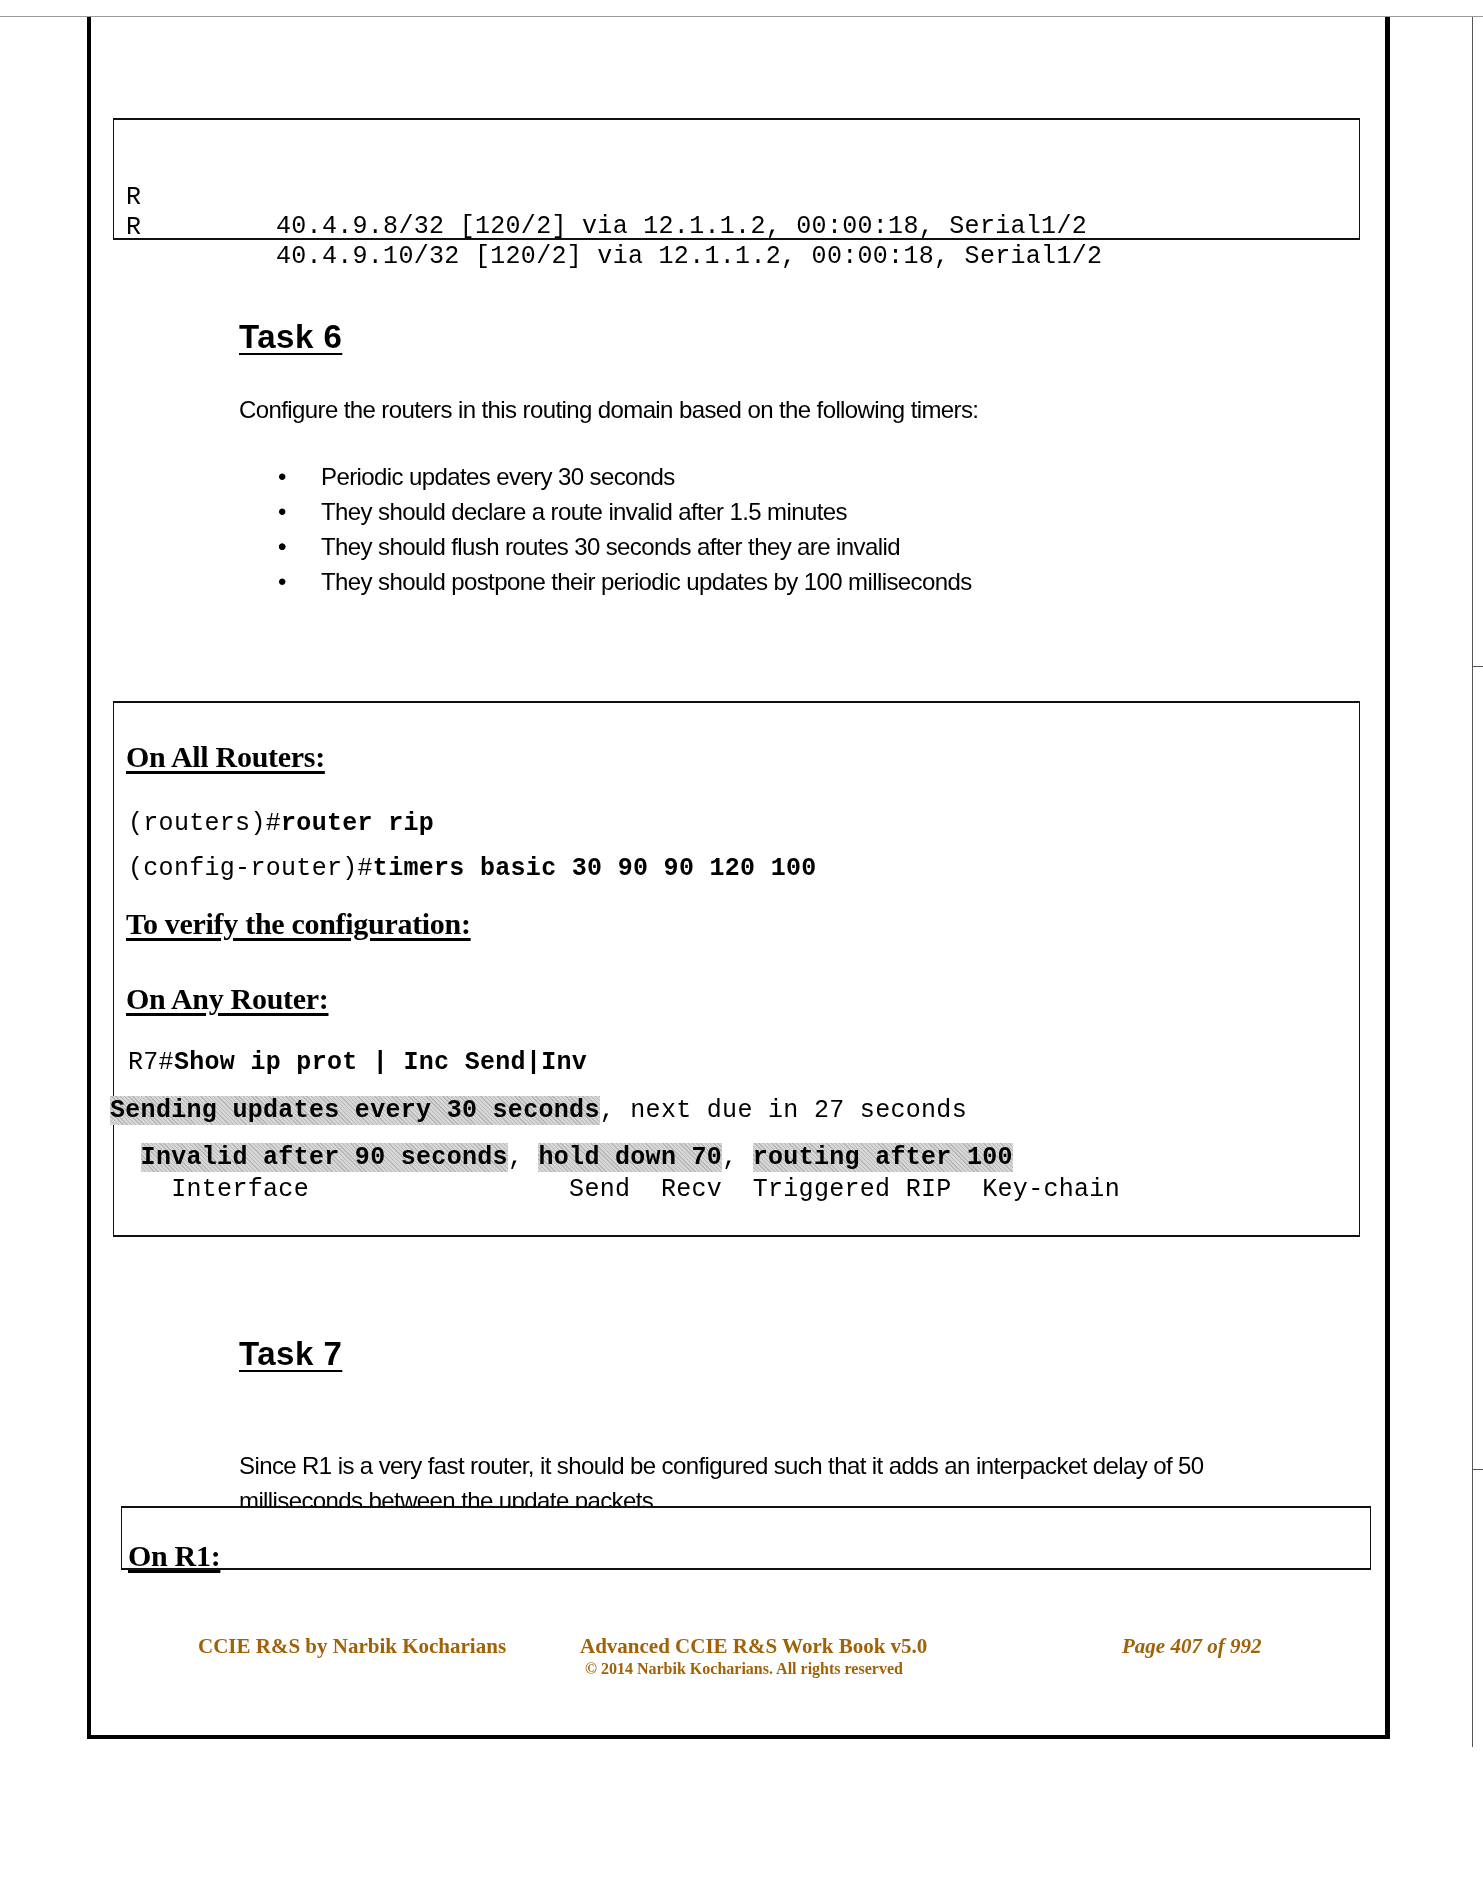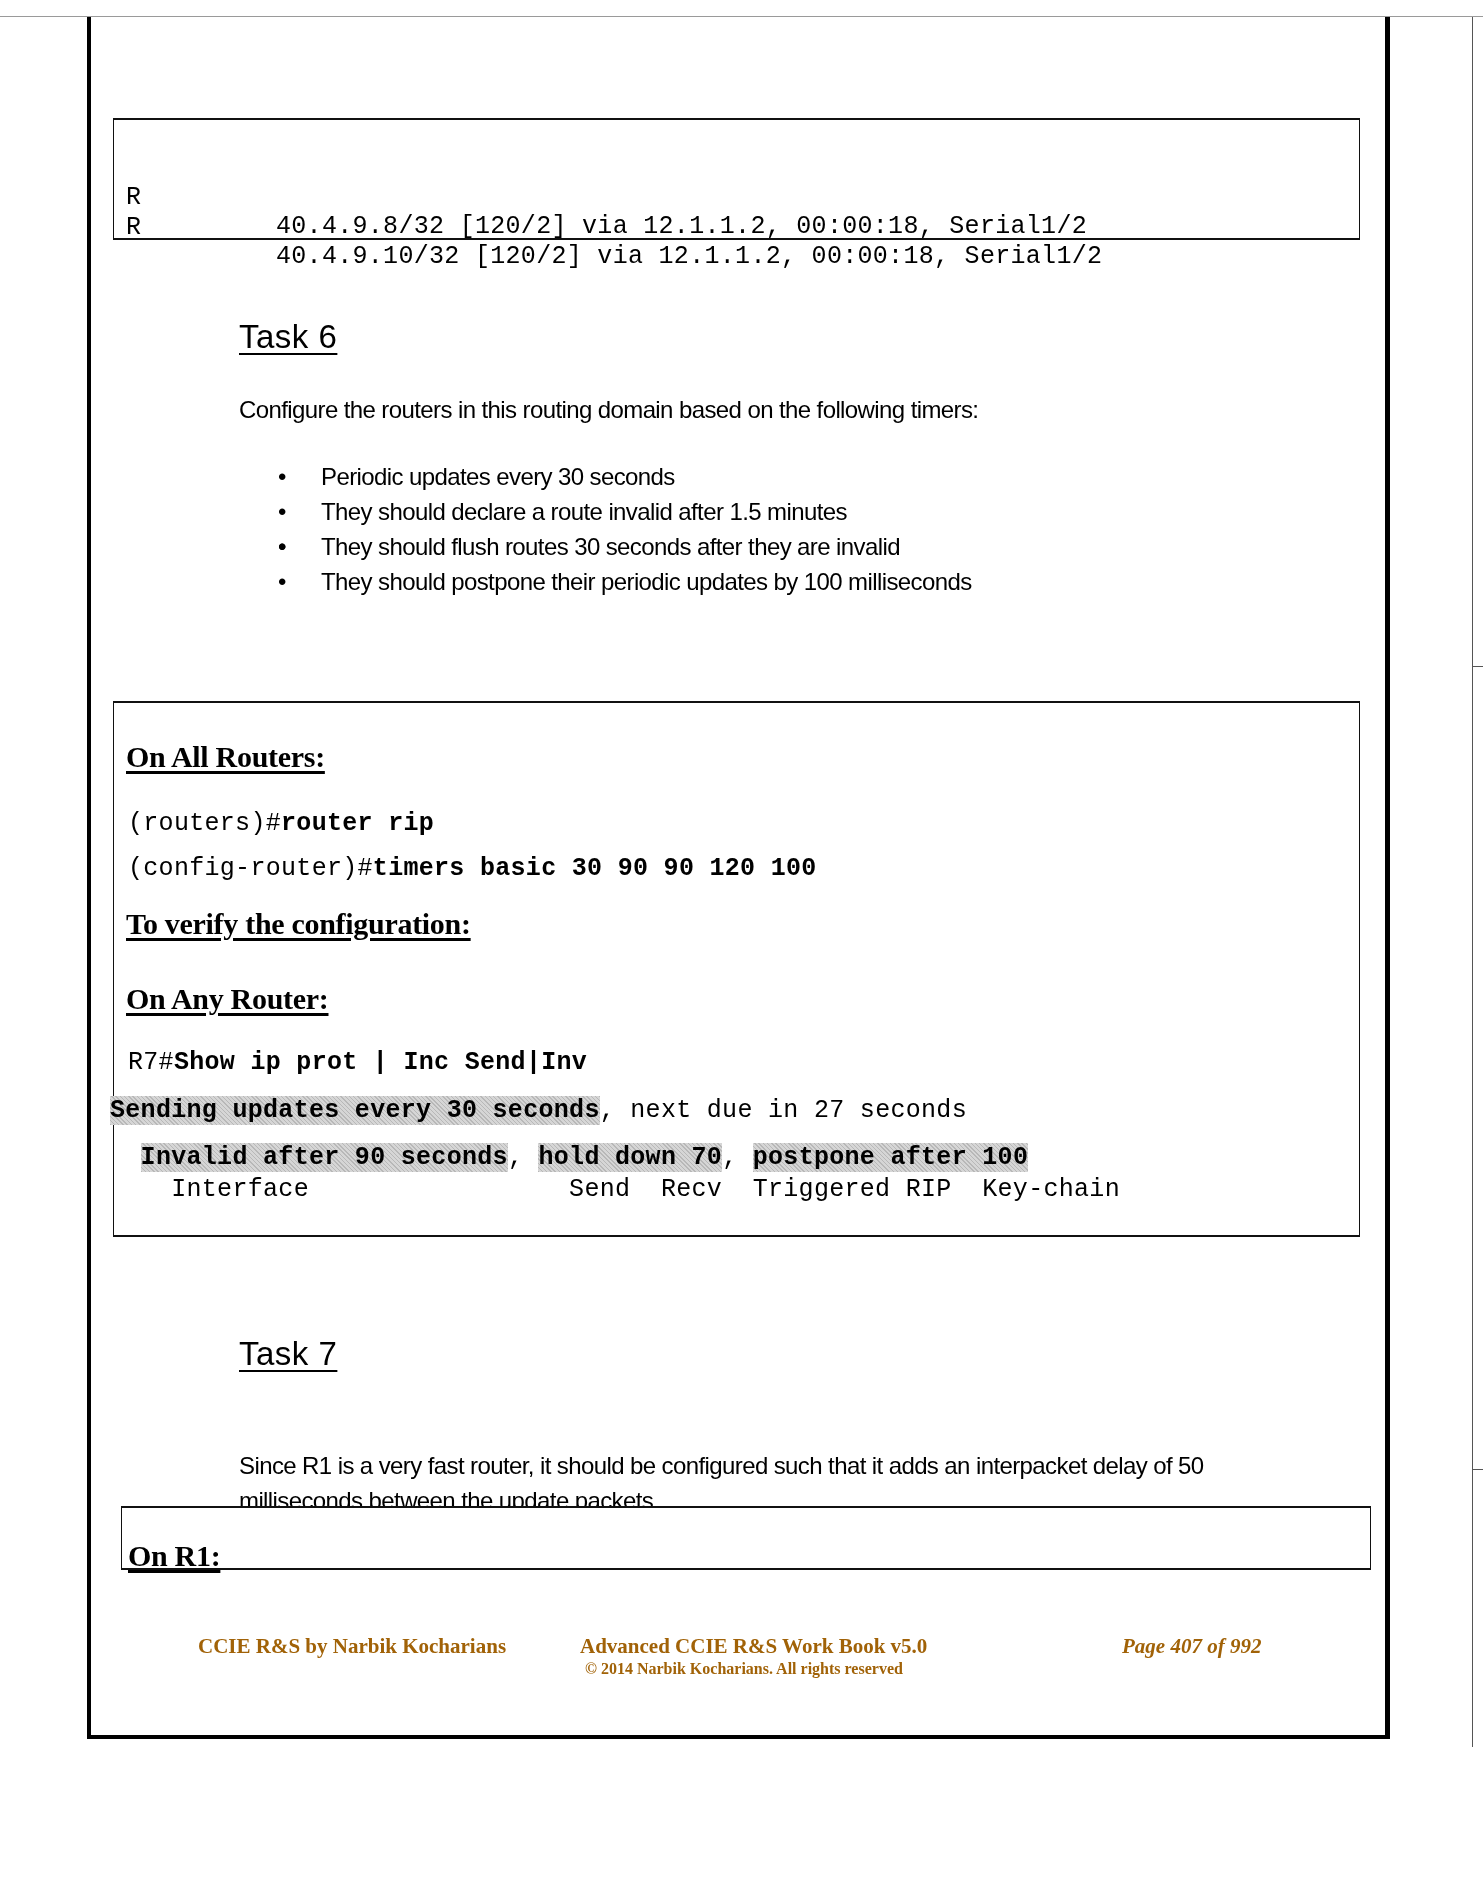--- a/index.html
+++ b/index.html
@@ -16,21 +16,21 @@
 
   .box { position:absolute; border:1.5px solid #111; border-top-width:2px; border-bottom-width:2px; background:#fff; box-sizing:border-box; }
   .mono { font-family:"Liberation Mono", monospace; }
 
   
   #route-box { left:113px; top:118px; width:1247px; height:122px; }
   .route-line { position:absolute; left:12px; font-size:25px; white-space:pre; letter-spacing:0.3px; }
   .route-line .code { position:absolute; left:0; }
   .route-line .rest { position:absolute; left:150px; }
 
-  .task-title { position:absolute; left:239px; font-family:"Liberation Sans", sans-serif; font-weight:normal; font-size:33px; text-decoration:underline; text-decoration-thickness:2px; text-underline-offset:5px; letter-spacing:0.5px; }
+  .task-title { position:absolute; left:239px; font-family:"Liberation Sans", sans-serif; font-weight:bold; font-size:33px; text-decoration:underline; text-decoration-thickness:2px; text-underline-offset:5px; letter-spacing:0.5px; }
   .para { position:absolute; left:239px; font-family:"Liberation Sans", sans-serif; font-size:24px; line-height:35px; letter-spacing:-0.6px; }
 
   .bullets { position:absolute; left:278px; top:459px; margin:0; padding:0; list-style:none; font-family:"Liberation Sans", sans-serif; font-size:24px; letter-spacing:-0.6px; }
   .bullets li { position:relative; padding-left:43px; line-height:35px; width:900px; }
   .bullets li .dot { position:absolute; left:0; top:0; }
 
   
   #config-box { left:113px; top:701px; width:1247px; height:536px; }
   .heading { position:absolute; left:12px; font-family:"Liberation Serif", serif; font-weight:bold; font-size:30px; text-decoration:underline; text-underline-offset:4px; letter-spacing:-0.3px; }
   .cli { position:absolute; left:14px; font-size:25px; white-space:pre; letter-spacing:0.3px; }
@@ -81,21 +81,21 @@
 
   <div class="cli mono" style="top:106px;"><span>(routers)#</span><b>router rip</b></div>
   <div class="cli mono" style="top:151px;"><span>(config-router)#</span><b>timers basic 30 90 90 120 100</b></div>
 
   <div class="heading" style="top:204px;">To verify the configuration:</div>
   <div class="heading" style="top:279px;">On Any Router:</div>
 
   <div class="cli mono" style="top:345px;"><span>R7#</span><b>Show ip prot | Inc Send|Inv</b></div>
 
   <div class="cli mono" style="top:393px; left:-4px;"><span class="hl">Sending updates every 30 seconds</span><span>, next due in 27 seconds</span></div>
-  <div class="cli mono" style="top:440px; left:-4px;"><span>  </span><span class="hl">Invalid after 90 seconds</span><span>, </span><span class="hl">hold down 70</span><span>, </span><span class="hl">postpone after 100</span></div>
+  <div class="cli mono" style="top:440px; left:-4px;"><span>  </span><span class="hl">Invalid after 90 seconds</span><span>, </span><span class="hl">hold down 70</span><span>, </span><span class="hl">routing after 100</span></div>
   <div class="cli mono" style="top:472px; left:-4px;">    Interface                 Send  Recv  Triggered RIP  Key-chain</div>
 </div>
 
 <div class="task-title" style="top:1335px;">Task 7</div>
 <div class="para" style="top:1404px; width:1000px;margin-top:44px;">Since R1 is a very fast router, it should be configured such that it adds an interpacket delay of 50 milliseconds between the update packets.</div>
 
 <div class="box" id="r1-box">
   <div class="heading">On R1:</div>
 </div>
 

